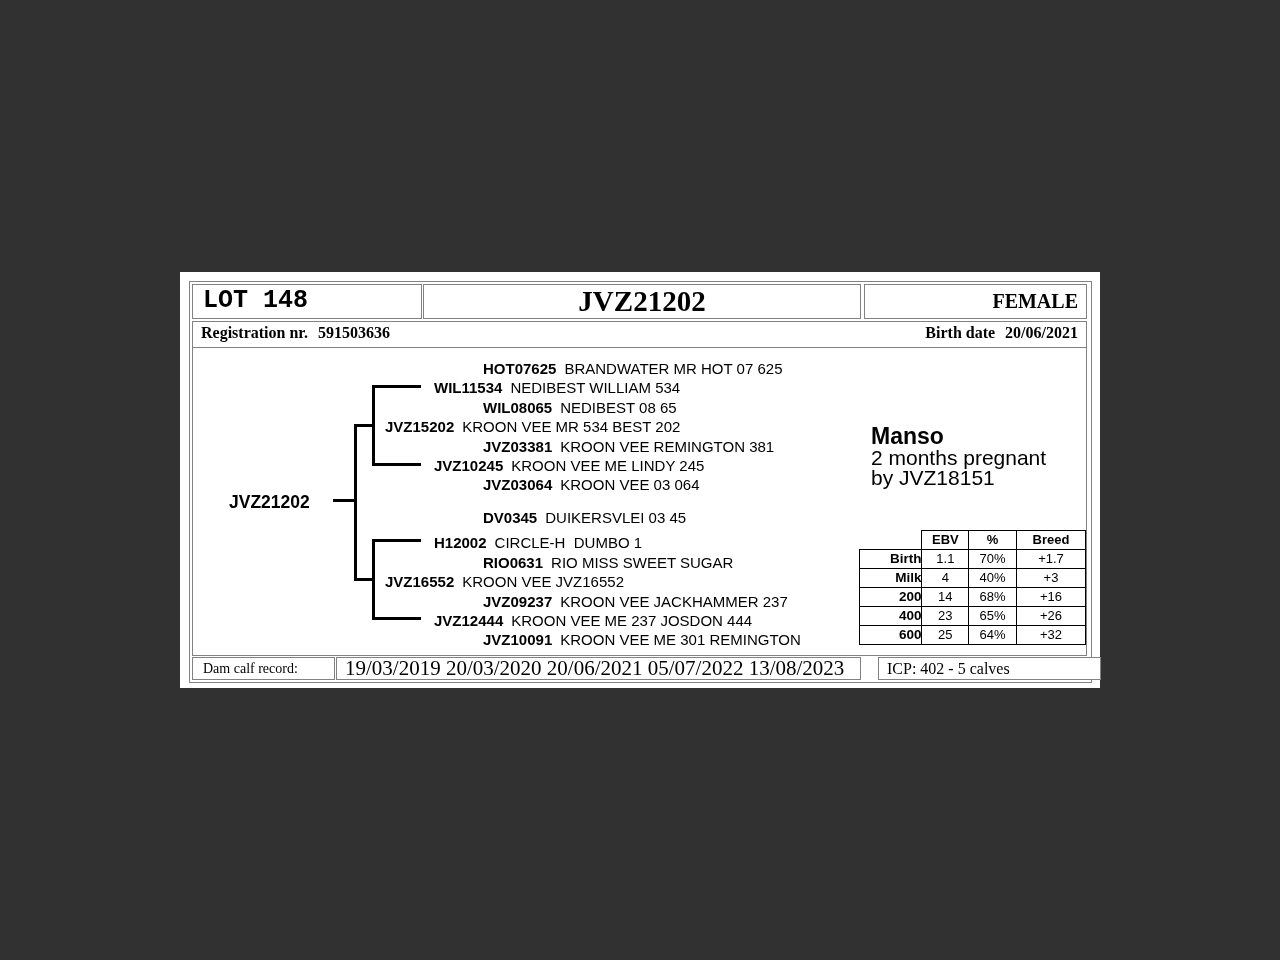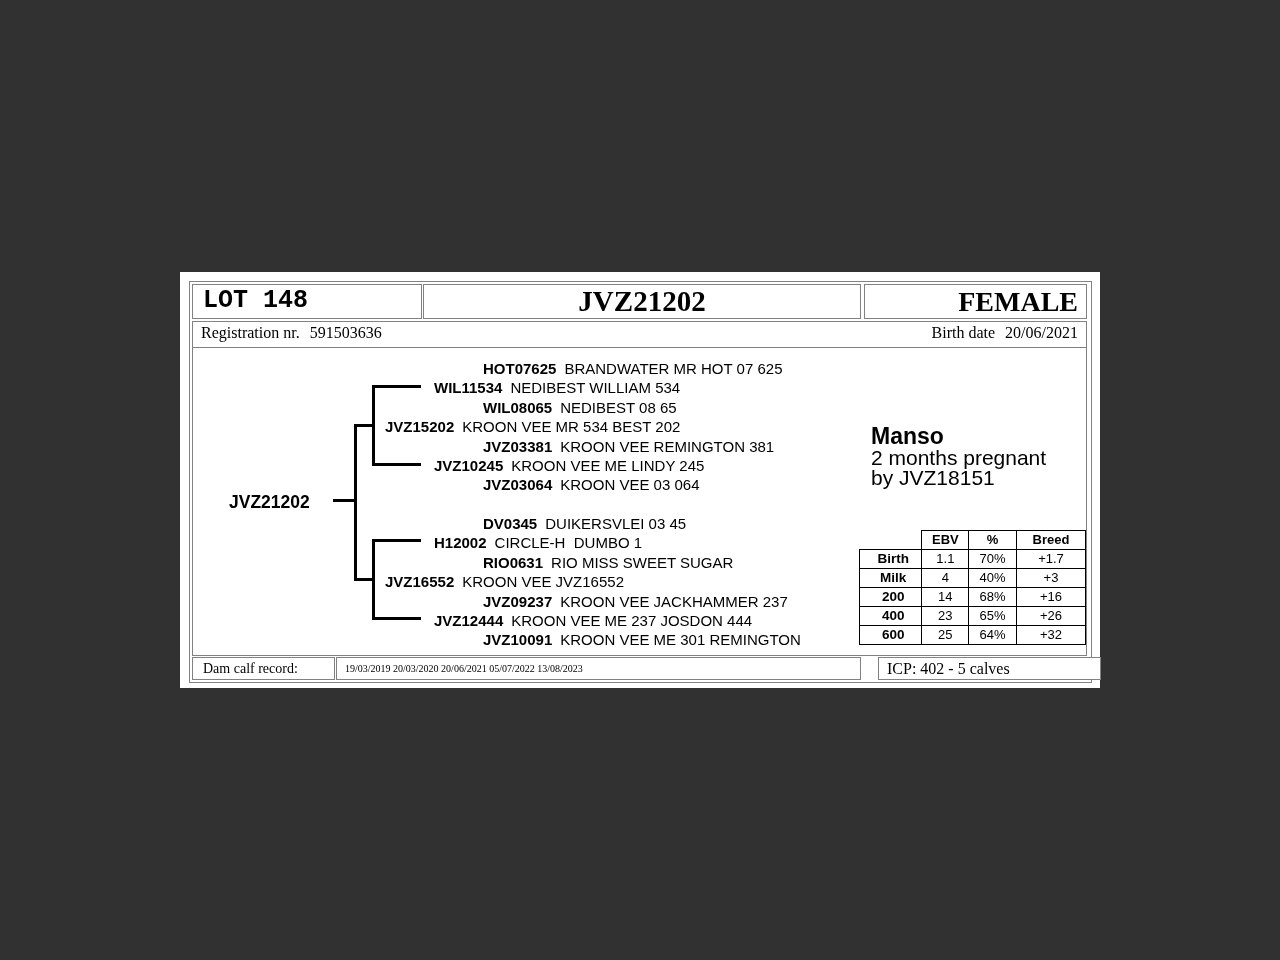--- a/index.html
+++ b/index.html
@@ -27,26 +27,26 @@
   }
   .cell{
     position:absolute;box-sizing:border-box;
     border:1px solid var(--border);
     background:var(--card-bg);
     overflow:hidden;
   }
   .serif{font-family:"Liberation Serif", serif;}
   .hdr-lot{left:2px;top:2px;width:230px;height:35px;font-size:25px;font-weight:bold;line-height:32px;padding-left:10px;font-family:Liberation Mono, monospace;}
   .hdr-id{left:233px;top:2px;width:438px;height:35px;font-size:29px;font-weight:bold;line-height:32px;text-align:center;}
-  .hdr-sex{left:674px;top:2px;width:223px;height:35px;font-size:28px;font-weight:bold;line-height:33px;text-align:right;padding-right:8px;}
-  .reg-row{left:2px;top:39px;width:895px;height:28px;font-size:16px;line-height:22px;display:flex;justify-content:space-between;padding:0 8px;}
+  .hdr-sex{left:674px;top:2px;width:223px;height:35px;font-size:20px;font-weight:bold;line-height:33px;text-align:right;padding-right:8px;}
+  .reg-row{left:2px;top:39px;width:895px;height:28px;font-size:16px;line-height:22px;display:flex;justify-content:space-between;padding:0 8px;font-weight:bold;}
   .reg-row .val{margin-left:6px;}
   .main-box{left:2px;top:65px;width:895px;height:309px;}
   .bot-label{left:2px;top:375px;width:143px;height:23px;font-size:14px;line-height:21px;padding-left:10px;}
-  .bot-dates{left:146px;top:375px;width:525px;height:23px;font-size:10px;line-height:21px;padding-left:8px;}
+  .bot-dates{left:146px;top:375px;width:525px;height:23px;font-size:21px;line-height:21px;padding-left:8px;}
   .bot-icp{left:674px;top:375px;width:223px;height:23px;font-size:16px;line-height:21px;padding-left:8px;margin-left:14px;}
 
   
   .tl{position:absolute;background:#000;}
   .tl.main-vert{left:161px;top:76px;width:3px;height:157px;}
   .tl.main-top-arm{left:161px;top:76px;width:21px;height:3px;}
   .tl.main-bot-arm{left:161px;top:230px;width:21px;height:3px;}
   .tl.root-arm{left:140px;top:151px;width:22px;height:3px;}
   .tl.b1-vert{left:179px;top:37px;width:3px;height:81px;}
   .tl.b1-top-arm{left:179px;top:37px;width:49px;height:3px;}
@@ -61,21 +61,21 @@
   .proot{position:absolute;left:36px;top:145px;font-size:17.5px;font-weight:bold;line-height:19px;white-space:pre;}
 
   .breed-name{position:absolute;left:678px;top:75px;font-size:23px;font-weight:bold;}
   .preg{position:absolute;left:678px;top:100px;font-size:21px;line-height:20px;white-space:pre;}
 
   
   table.ebv{position:absolute;left:666px;top:182px;border-collapse:collapse;font-size:13px;table-layout:fixed;}
   table.ebv th,table.ebv td{border:1px solid #000;height:18px;padding:0;line-height:18px;}
   table.ebv th.blank{border:none;background:var(--card-bg);}
   table.ebv th{font-weight:bold;text-align:center;}
-  table.ebv th.rl{text-align:center;padding-left:5px;font-size:13.5px;}
+  table.ebv th.rl{text-align:right;padding-left:5px;font-size:13.5px;}
   table.ebv td{text-align:center;font-weight:normal;font-size:13px;}
   .c0{width:58px;} .c1{width:47px;} .c2{width:48px;} .c3{width:70px;}
 </style>
 </head>
 <body>
 
 <div class="card">
   <div class="frame">
 
     <div class="cell serif hdr-lot">LOT 148</div>
@@ -102,21 +102,21 @@
 
       <div class="proot">JVZ21202</div>
       <div id="tree">
           <div class="prow" style="left: 290px; top: 11px;"><span class="pid">HOT07625</span><span class="pname">BRANDWATER MR HOT 07 625</span></div>
           <div class="prow" style="left: 241px; top: 30px;"><span class="pid">WIL11534</span><span class="pname">NEDIBEST WILLIAM 534</span></div>
           <div class="prow" style="left: 290px; top: 50px;"><span class="pid">WIL08065</span><span class="pname">NEDIBEST 08 65</span></div>
           <div class="prow" style="left: 192px; top: 69px;"><span class="pid">JVZ15202</span><span class="pname">KROON VEE MR 534 BEST 202</span></div>
           <div class="prow" style="left: 290px; top: 89px;"><span class="pid">JVZ03381</span><span class="pname">KROON VEE REMINGTON 381</span></div>
           <div class="prow" style="left: 241px; top: 108px;"><span class="pid">JVZ10245</span><span class="pname">KROON VEE ME LINDY 245</span></div>
           <div class="prow" style="left: 290px; top: 127px;"><span class="pid">JVZ03064</span><span class="pname">KROON VEE 03 064</span></div>
-          <div class="prow" style="left: 290px; top: 166px; text-align: right;"><span class="pid">DV0345</span><span class="pname">DUIKERSVLEI 03 45</span></div>
+          <div class="prow" style="left: 290px; top: 160px; text-align: right;"><span class="pid">DV0345</span><span class="pname">DUIKERSVLEI 03 45</span></div>
           <div class="prow" style="left: 241px; top: 185px;"><span class="pid">H12002</span><span class="pname">CIRCLE-H  DUMBO 1</span></div>
           <div class="prow" style="left: 290px; top: 205px;"><span class="pid">RIO0631</span><span class="pname">RIO MISS SWEET SUGAR</span></div>
           <div class="prow" style="left: 192px; top: 224px;"><span class="pid">JVZ16552</span><span class="pname">KROON VEE JVZ16552</span></div>
           <div class="prow" style="left: 290px; top: 244px;"><span class="pid">JVZ09237</span><span class="pname">KROON VEE JACKHAMMER 237</span></div>
           <div class="prow" style="left: 241px; top: 263px;"><span class="pid">JVZ12444</span><span class="pname">KROON VEE ME 237 JOSDON 444</span></div>
           <div class="prow" style="left: 290px; top: 282px;"><span class="pid">JVZ10091</span><span class="pname">KROON VEE ME 301 REMINGTON</span></div>
         </div>
 
       <div class="breed-name">Manso</div>
       <div class="preg"><span>2 months pregnant</span><br><span>by JVZ18151</span></div>

